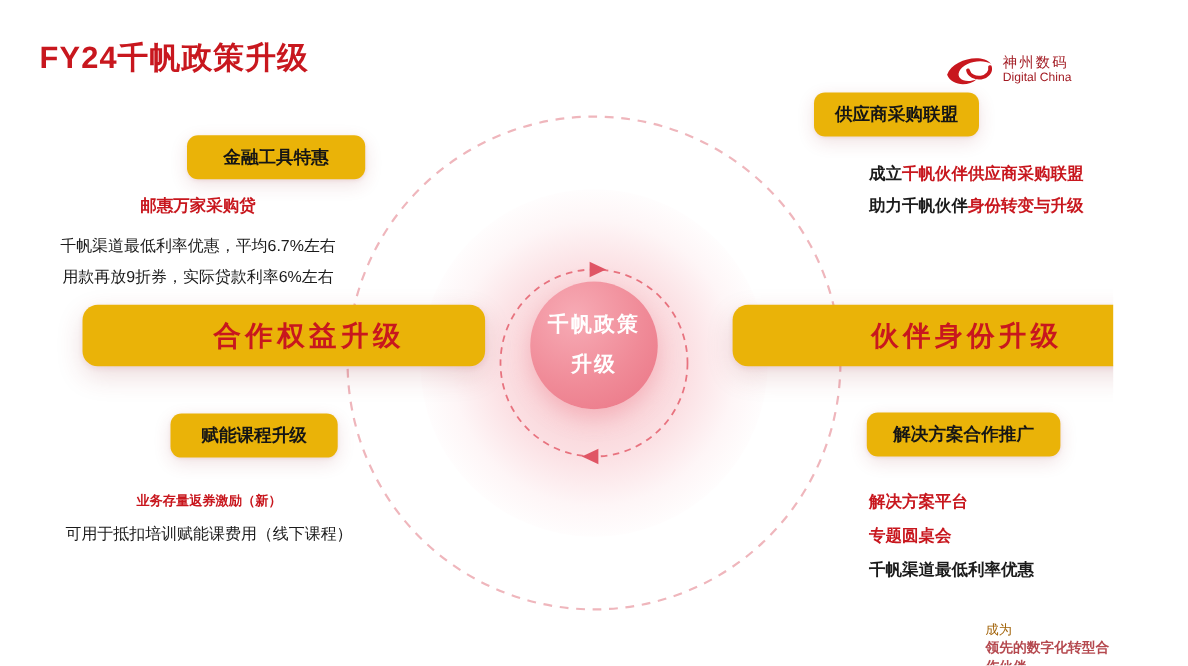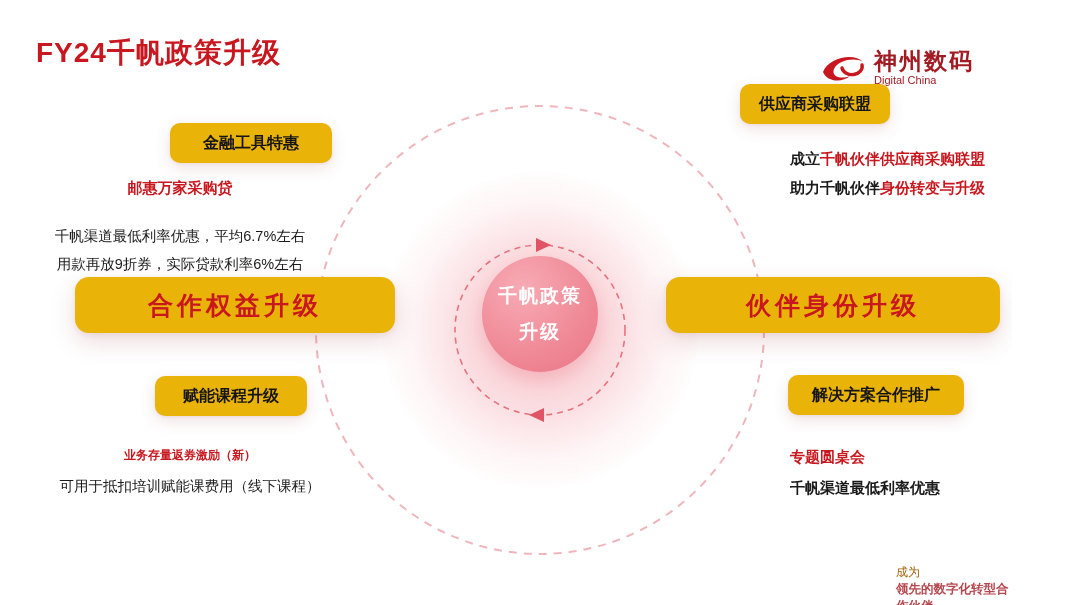--- a/index.html
+++ b/index.html
@@ -7,21 +7,21 @@
     position:relative;width:1012px;height:605px;background:#ffffff;overflow:hidden;
     font-family:"Liberation Sans","DejaVu Sans",sans-serif;
   }
   
   .page-title{
     position:absolute;left:36px;top:34px;font-size:28px;font-weight:bold;
     color:#c8171e;letter-spacing:1px;
   }
   .logo{position:absolute;right:38px;top:48px;display:flex;align-items:center;gap:8px;}
   .logo-text{display:flex;flex-direction:column;line-height:1.15;}
-  .logo-cn{font-size:23px;font-weight:bold;color:#a21a22;letter-spacing:2px;}
+  .logo-cn{font-size:13px;font-weight:normal;color:#a21a22;letter-spacing:2px;}
   .logo-en{font-size:11px;color:#a21a22;}
   
   .halo{
     position:absolute;left:382px;top:172px;width:316px;height:316px;border-radius:50%;
     background:radial-gradient(circle,
       rgba(240,138,150,0.50) 0%,
       rgba(246,180,188,0.42) 38%,
       rgba(251,221,225,0.28) 58%,
       rgba(255,255,255,0) 74%);
   }
@@ -36,33 +36,34 @@
   
   .card{
     position:absolute;background:#eab308;display:flex;align-items:center;justify-content:center;
     font-weight:bold;color:#151515;border-radius:10px;
     box-shadow:0 5px 16px rgba(150,40,50,.14),0 1px 3px rgba(150,40,50,.08);
   }
   .card.small{height:40px;font-size:16px;}
   .card.big{
     height:56px;font-size:25px;color:#c8171e;letter-spacing:4px;border-radius:14px;
     box-shadow:0 9px 24px rgba(150,40,50,.17),0 2px 5px rgba(150,40,50,.08);
+    padding-left:46px;
   }
   #card-finance{left:170px;top:123px;width:162px;}
   #card-course{left:155px;top:376px;width:152px;}
   #card-supplier{left:740px;top:84px;width:150px;}
   #card-solution{left:788px;top:375px;width:176px;}
   #card-left-big{left:75px;top:277px;width:320px;}
   #card-right-big{left:666px;top:277px;width:334px;}
   
   .tb{position:absolute;color:#1b1b1b;}
   .red{color:#c8171e;font-weight:bold;}
   .blk{color:#1b1b1b;}
   #left-finance-text{left:28px;top:174px;width:304px;text-align:center;font-size:14.5px;line-height:28px;}
-  #left-finance-text .hl{font-size:15px;margin-bottom:20px;}
+  #left-finance-text .hl{font-size:15px;margin-bottom:8px;}
   #left-course-text{left:22px;top:440px;width:336px;text-align:center;font-size:14.5px;line-height:31px;}
   #left-course-text .hl{font-size:12px;}
   #right-supplier-text{left:790px;top:144px;font-size:15px;line-height:29px;font-weight:bold;}
   #right-solution-text{left:790px;top:441px;font-size:15px;line-height:31px;font-weight:bold;}
   
   .footer{position:absolute;left:896px;top:564px;font-size:12px;line-height:17px;}
   .footer-gray{color:#a16207;}
   .footer-red{color:#b5494f;font-weight:bold;font-size:12.5px;}
 </style>
 </head>
@@ -135,20 +136,21 @@
 
   <div class="card big" id="card-right-big">
     <span>伙伴身份升级</span>
   </div>
 
   <div class="card small" id="card-solution">
     <span>解决方案合作推广</span>
   </div>
 
   <div class="tb" id="right-solution-text">
+    <div class="red">解决方案平台</div>
     <div class="red">专题圆桌会</div>
     <div class="blk">千帆渠道最低利率优惠</div>
   </div>
 
   <div class="footer">
     <div class="footer-gray">成为</div>
     <div class="footer-red">领先的数字化转型合作伙伴</div>
   </div>
 
 </div>

